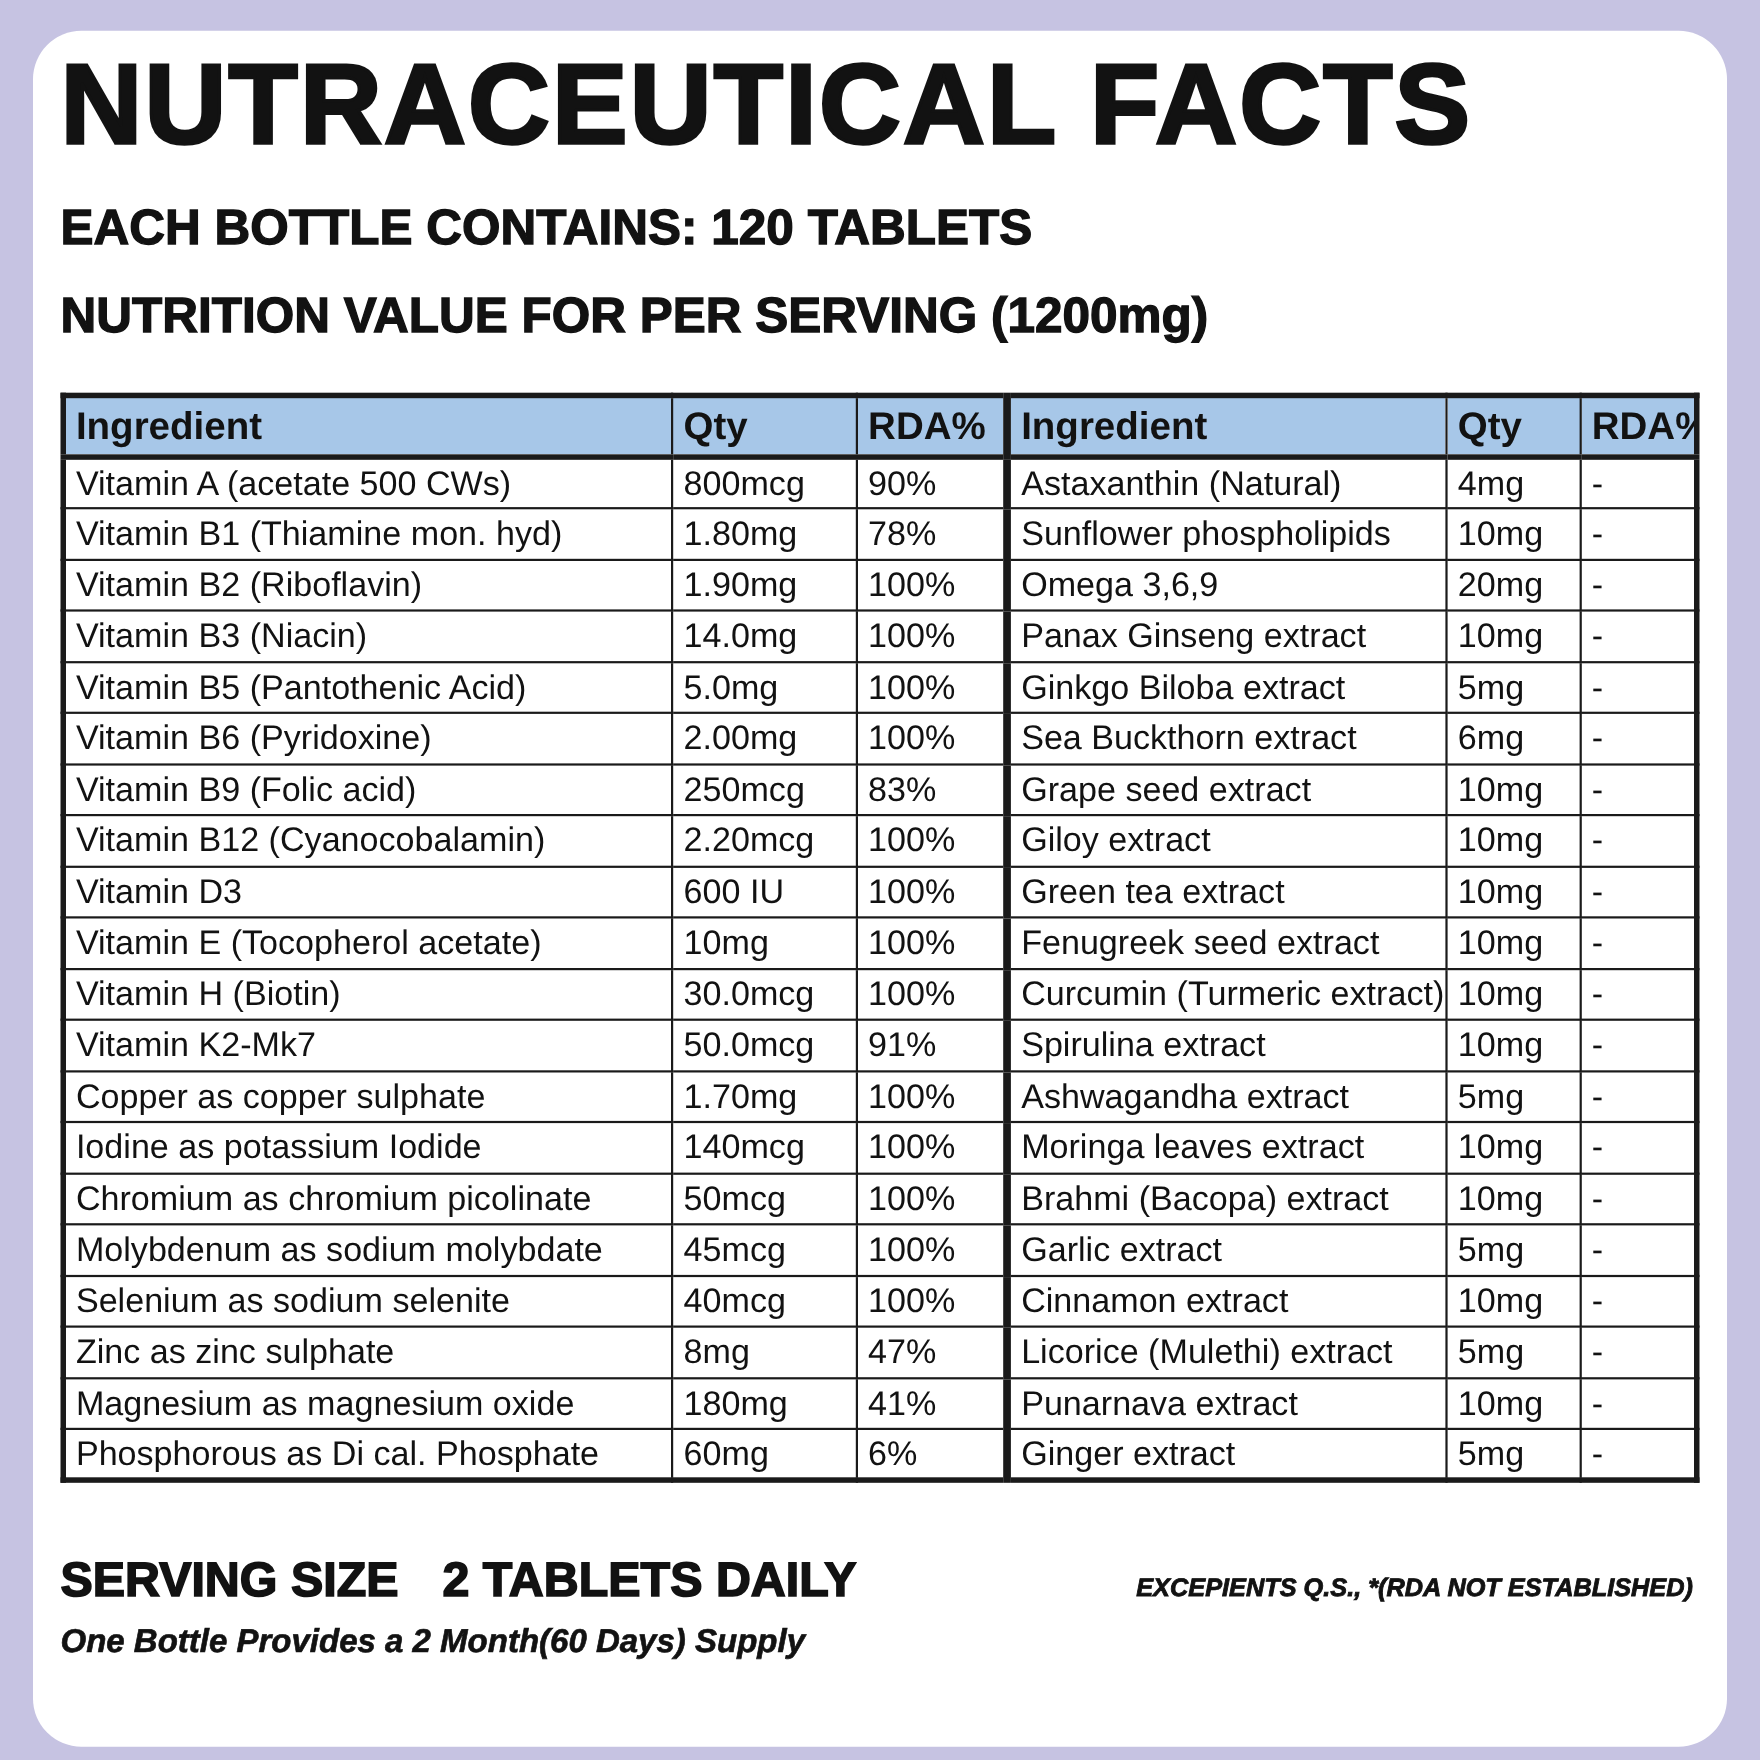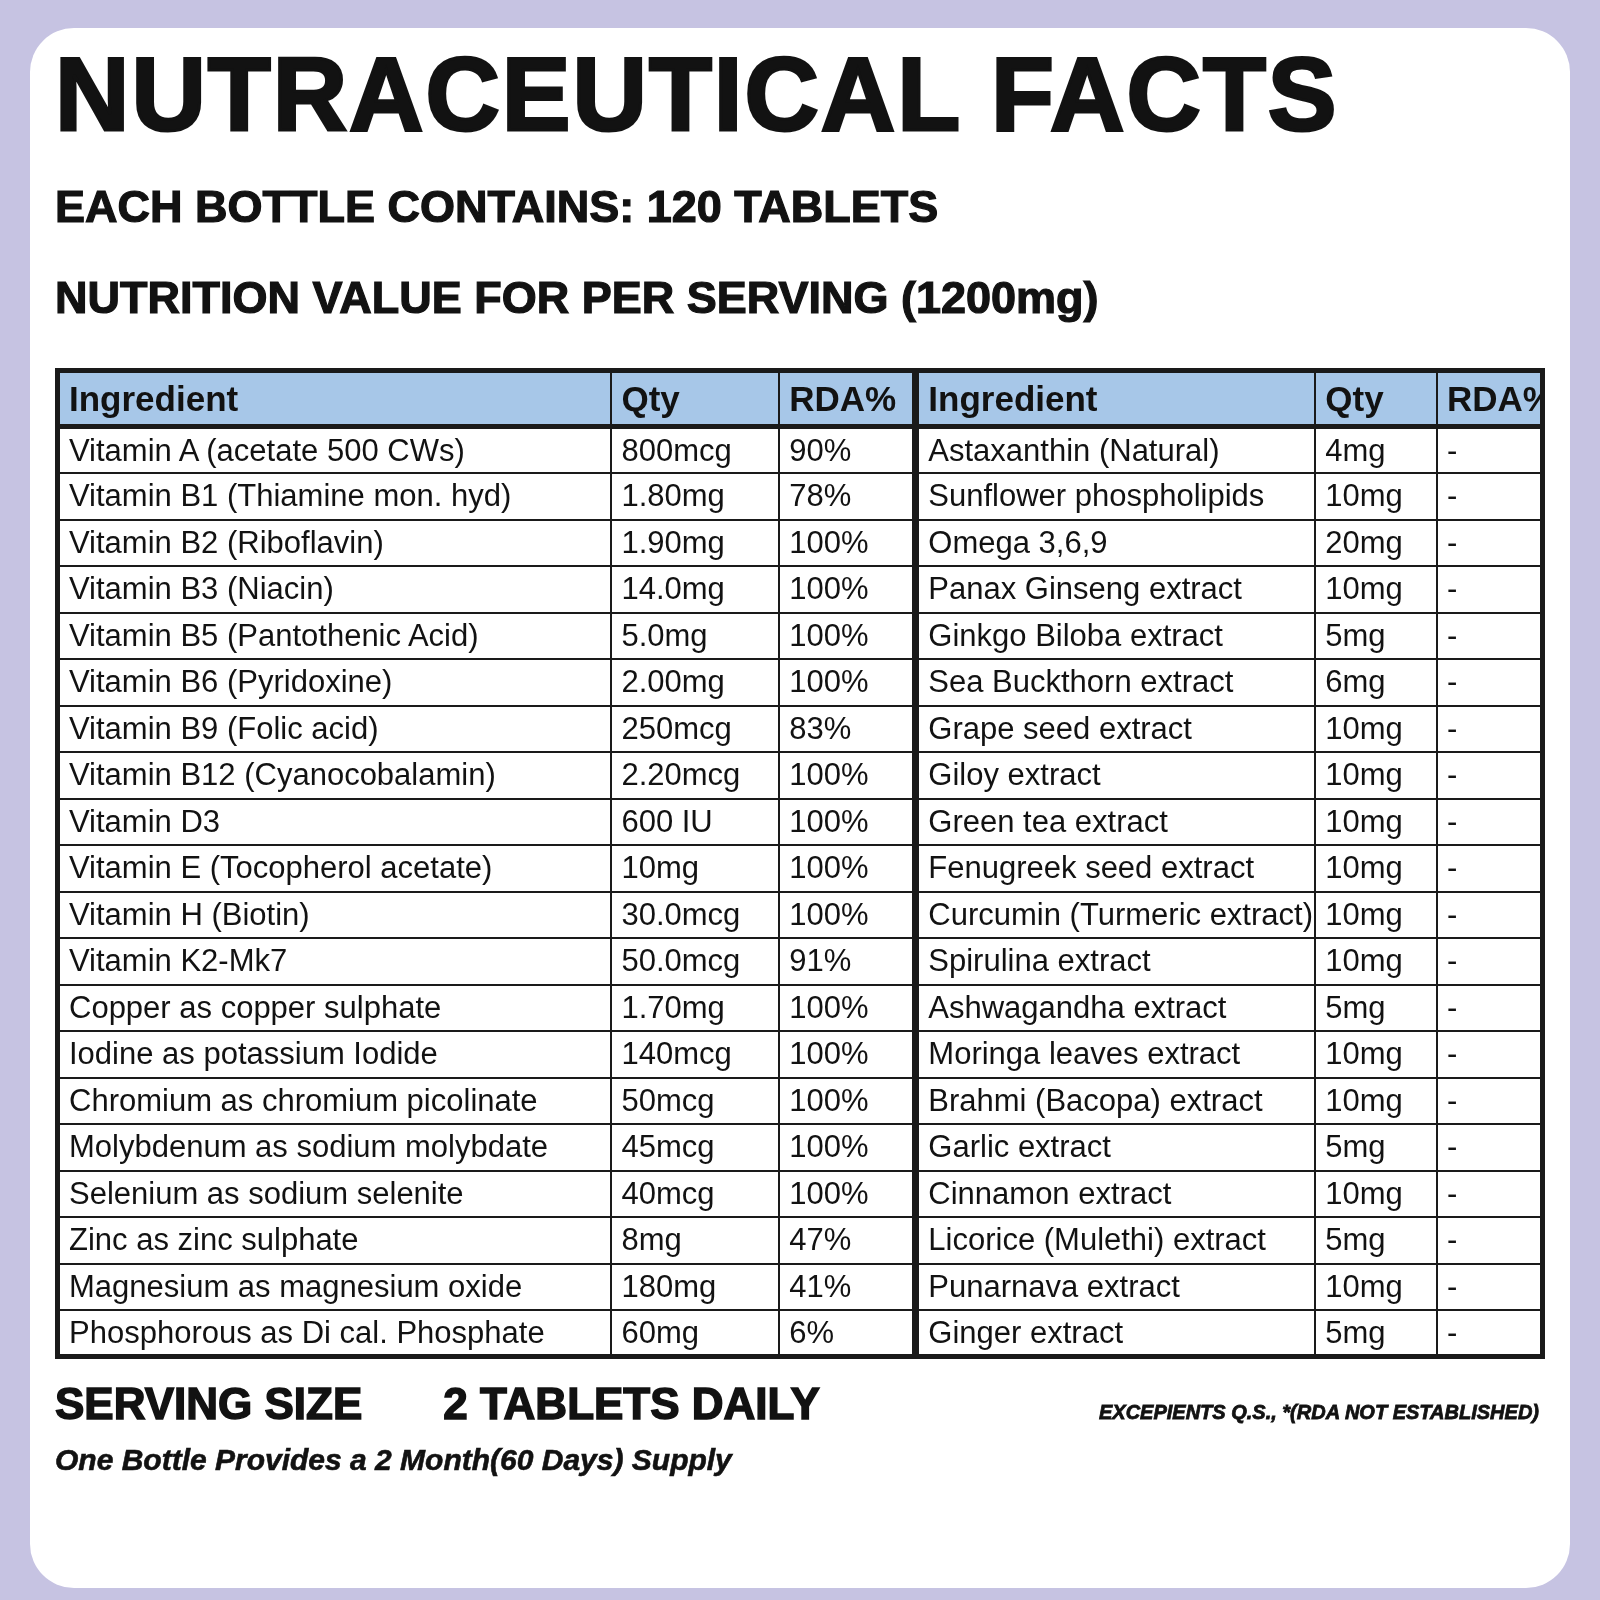--- a/index.html
+++ b/index.html
@@ -28,21 +28,21 @@
     font-weight:bold;
     letter-spacing:2px;
     line-height:1.02;
     -webkit-text-stroke:3px var(--text);
     white-space:nowrap;
   }
   .subtitle{
     font-size:45px;
     font-weight:bold;
     -webkit-text-stroke:1.2px var(--text);
-    margin-top:39px;
+    margin-top:28px;
     white-space:nowrap;
   }
   .subtitle.first{margin-top:34px;}
   table{
     width:100%;
     border-collapse:collapse;
     table-layout:fixed;
     margin-top:44px;
     border:5px solid var(--table-border);
   }
@@ -68,28 +68,29 @@
   th.c3,td.c3{border-left-width:7px;}
   .footer-row{
     display:flex;
     justify-content:space-between;
     align-items:baseline;
     margin-top:20px;
     padding:0 6px 0 0;
   }
   .serving{
     display:inline-flex;
-    gap:81px;
+    gap:40px;
     font-size:44px;
     font-weight:bold;
     -webkit-text-stroke:1.5px var(--text);
     white-space:nowrap;
+    margin-top:44px;
   }
   .excipients{
-    font-size:20px;
+    font-size:23px;
     font-weight:bold;
     font-style:italic;
     -webkit-text-stroke:0.8px var(--text);
     white-space:nowrap;
   }
   .supply{
     margin-top:14px;
     font-size:30px;
     font-weight:bold;
     font-style:italic;

